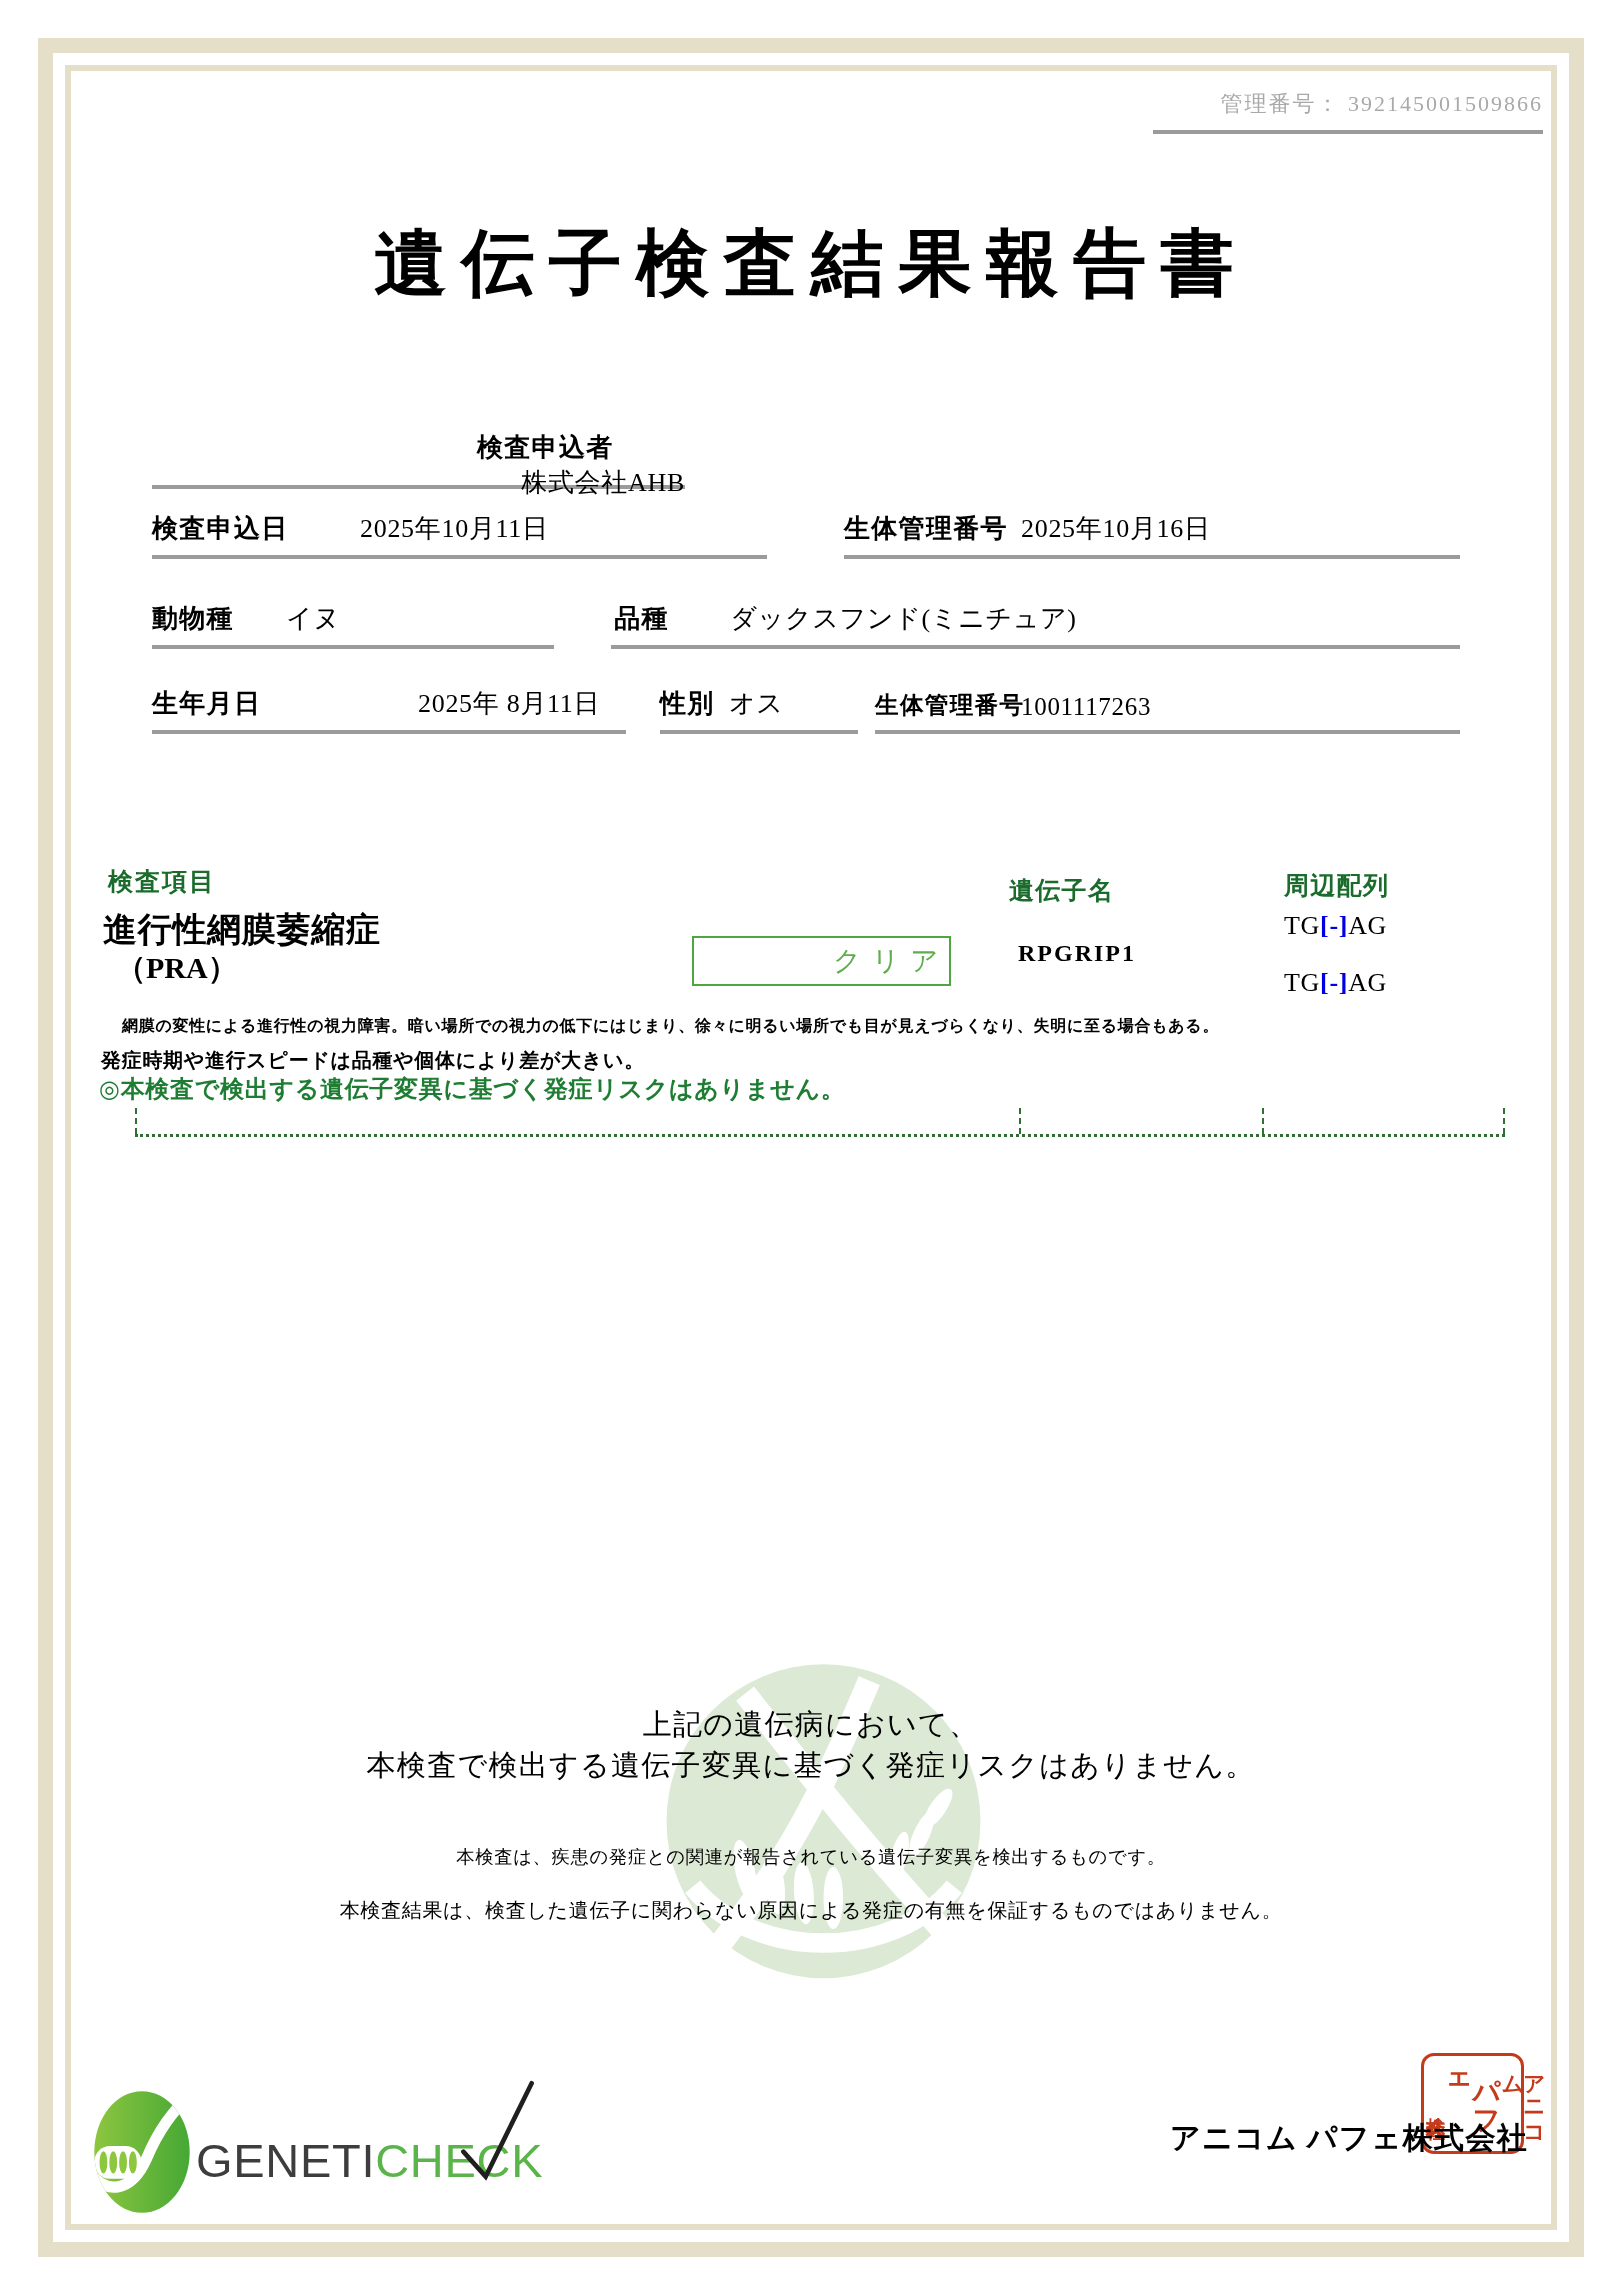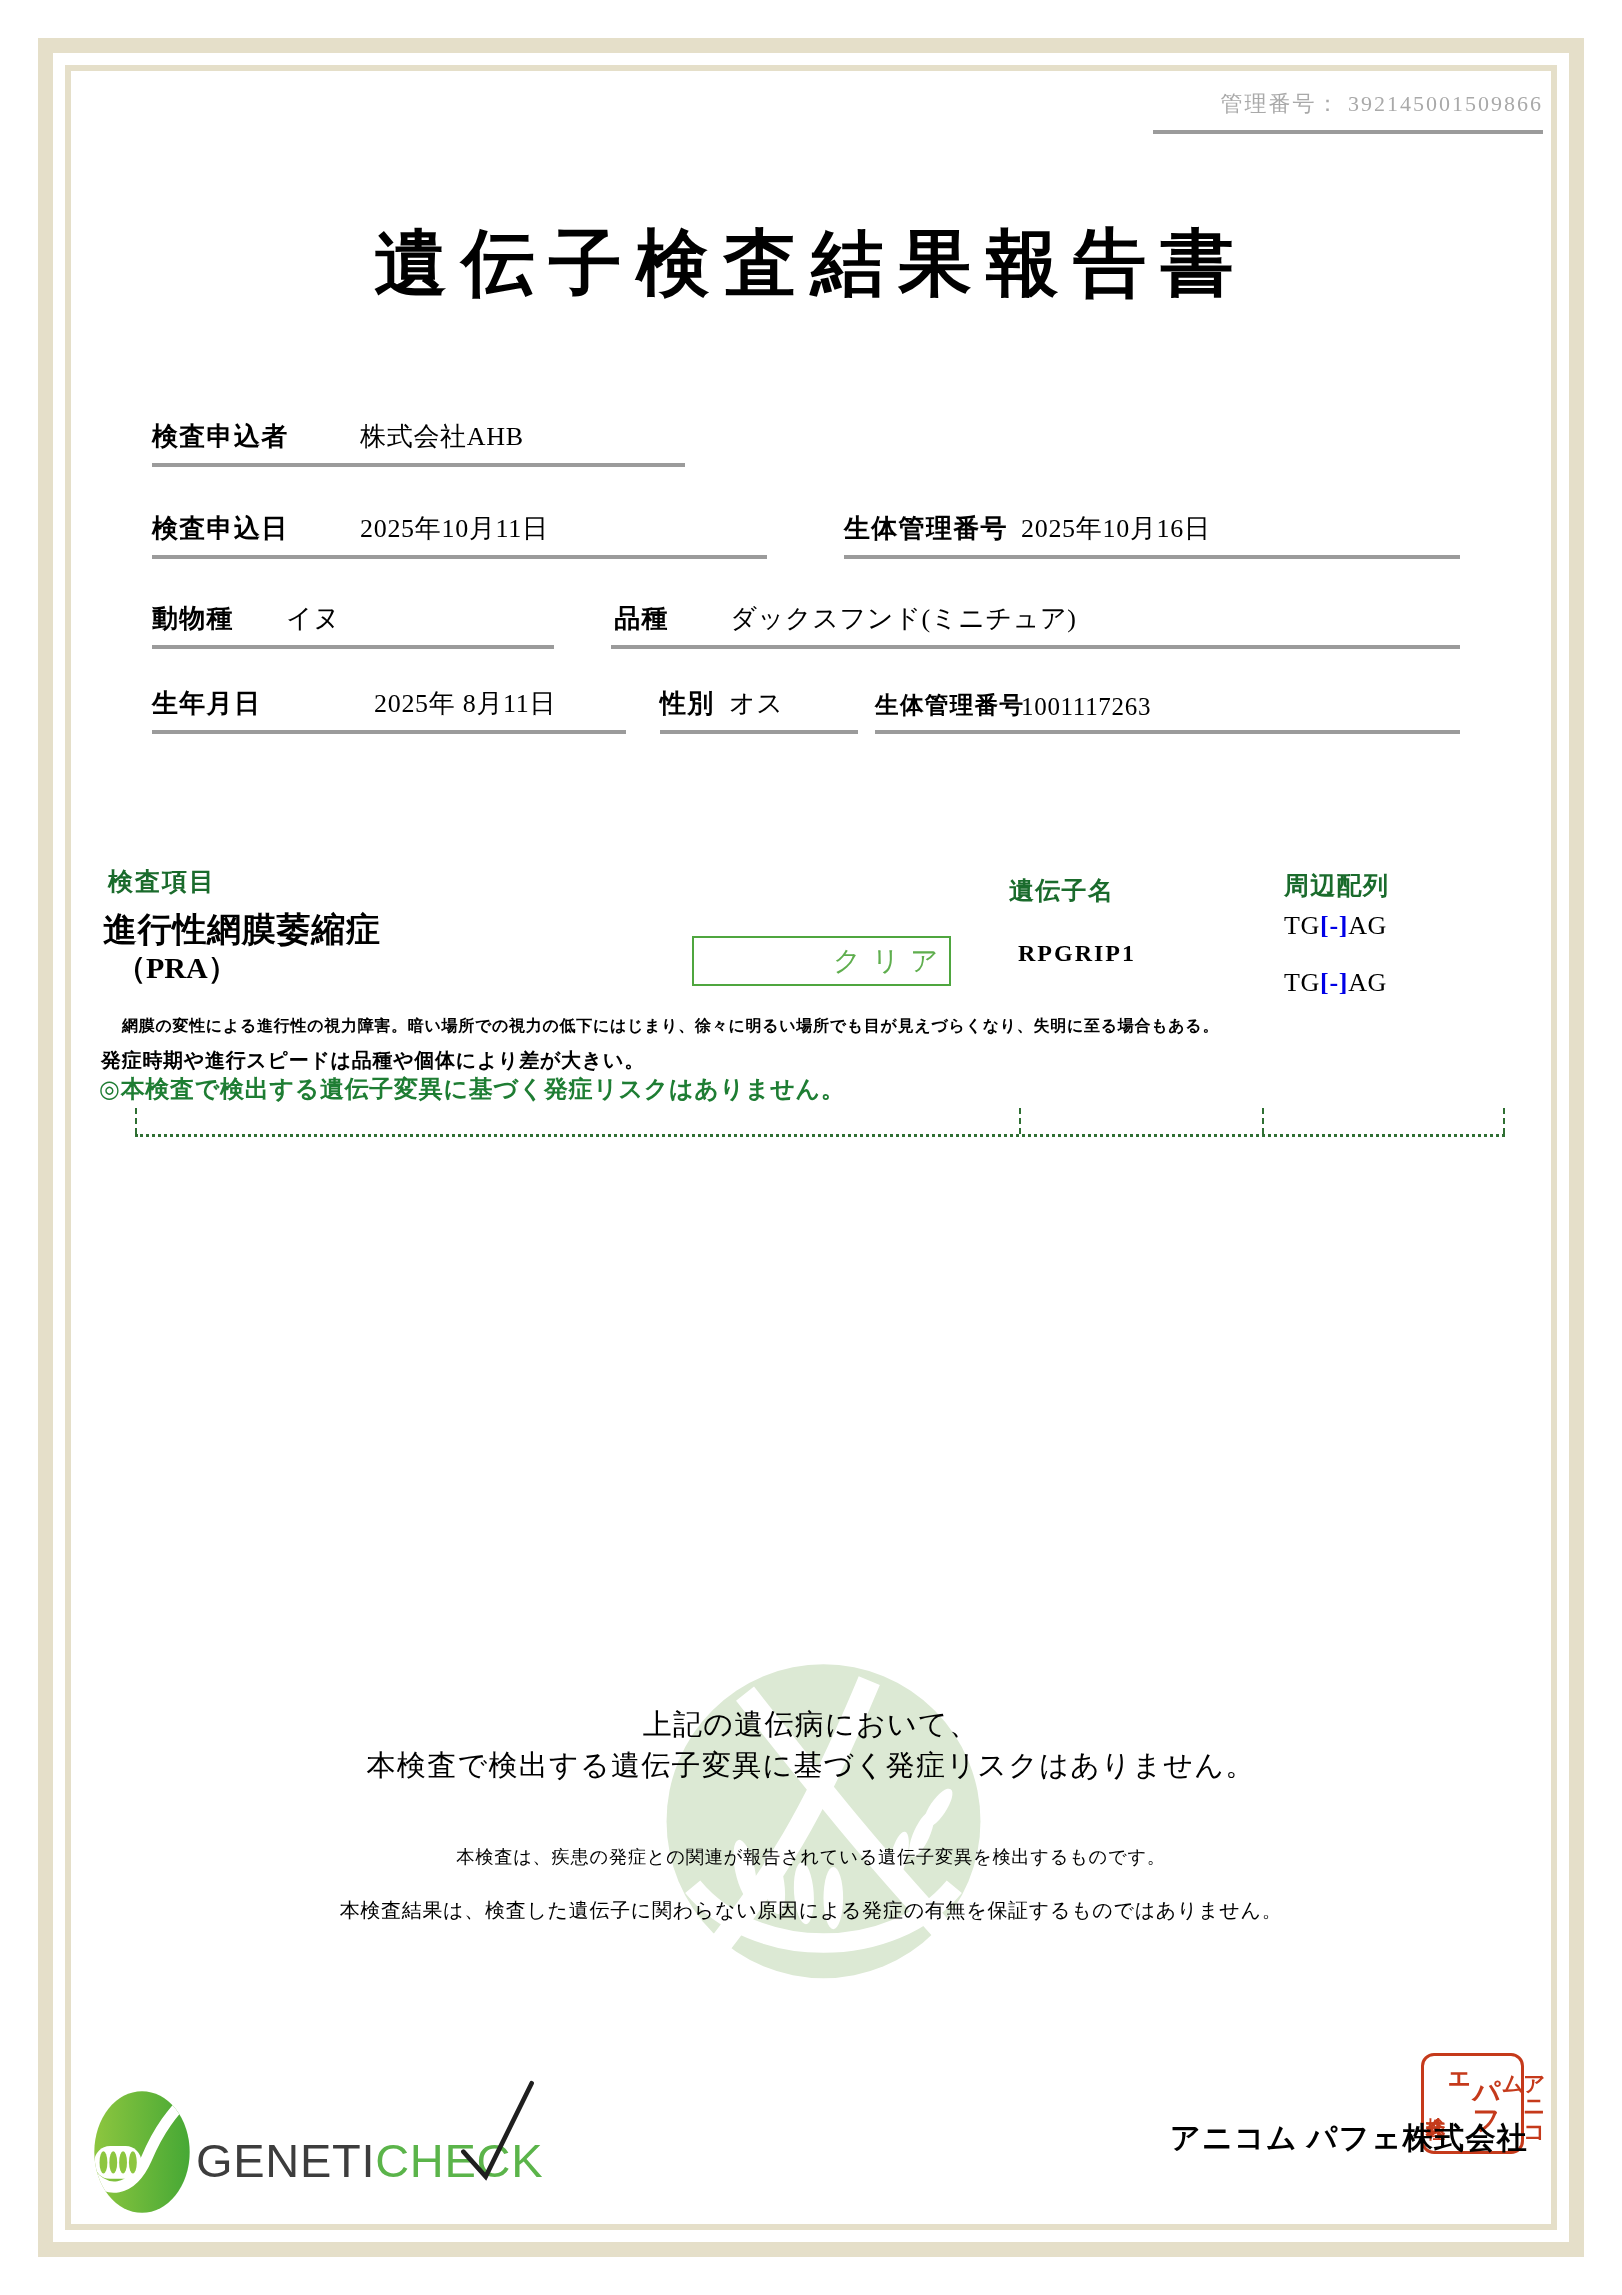--- a/index.html
+++ b/index.html
@@ -20,26 +20,26 @@
 
   .doc-title{position:absolute;top:215px;left:0;width:100%;text-align:center;
     font-size:73px;font-weight:bold;letter-spacing:14.4px;}
 
   
   .field{position:absolute;height:46px;padding-bottom:9.2px;
     border-bottom:4.6px solid var(--underline-gray);
     display:flex;align-items:flex-end;font-size:26px;white-space:nowrap;}
   .field .lab{font-weight:bold;letter-spacing:1.3px;flex:none;}
   .field .val{letter-spacing:0.7px;}
-  .f1 {top:408px;left:152px;width:533px;}  .f1 .lab{width:208px;}
+  .f1 {top:430px;left:152px;width:533px;flex-direction:column;}  .f1 .lab{width:208px;}
   .f2a{top:500px;left:152px;width:615px;}  .f2a .lab{width:208px;}
   .f2b{top:500px;left:844px;width:616px;} .f2b .lab{width:177px;}
   .f3a{top:590px;left:152px;width:402px;}  .f3a .lab{width:134px;}
   .f3b{top:590px;left:611px;width:849px;} .f3b .lab{width:116px;padding-left:3.3px;}
-  .f4a{top:675px;left:152px;width:474px;} .f4a .lab{width:222px;}
+  .f4a{top:675px;left:152px;width:474px;gap:44px;} .f4a .lab{width:222px;}
   .f4b{top:675px;left:660px;width:198px;}.f4b .lab{width:69px;}
   .f4c{top:675px;left:875px;width:585px;}.f4c .lab{width:146px;font-size:23.6px;}
   .f4c .val{font-size:25px;}
 
   
   .sec-item-header{position:absolute;left:108px;top:865px;font-size:25px;font-weight:bold;
     color:var(--accent-green);letter-spacing:2px;}
   .sec-item-name{position:absolute;left:103px;top:907px;font-size:34px;font-weight:bold;letter-spacing:0.7px;}
   .sec-item-sub{position:absolute;left:116px;top:948px;font-size:30px;font-weight:bold;}
   .result-box{position:absolute;left:692px;top:936px;width:259px;height:50px;box-sizing:border-box;

